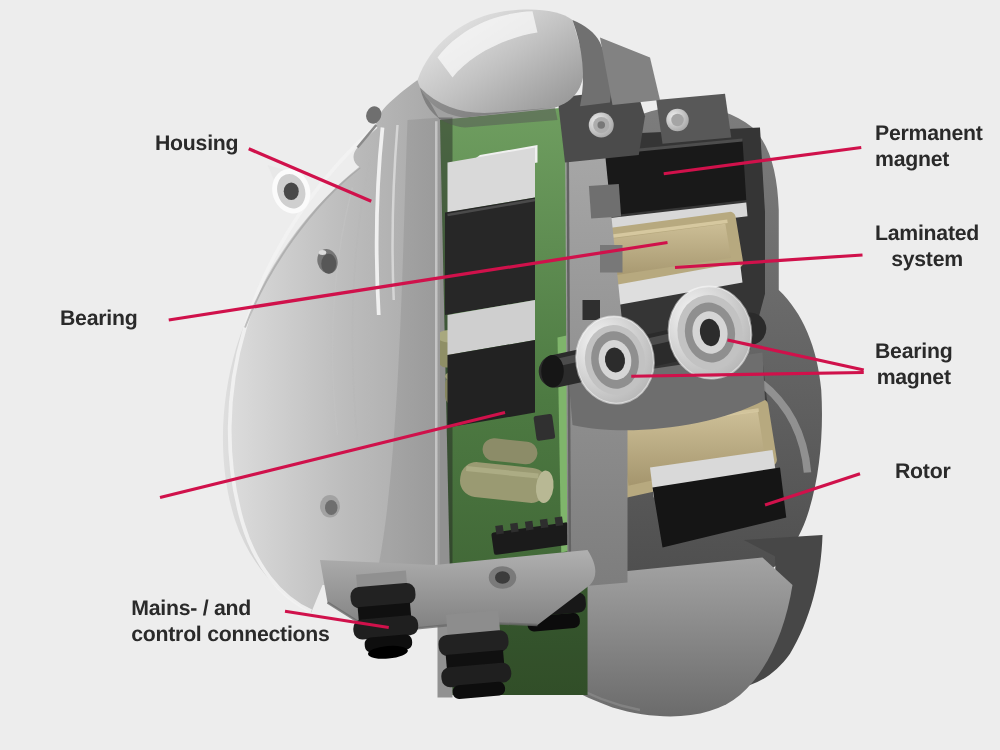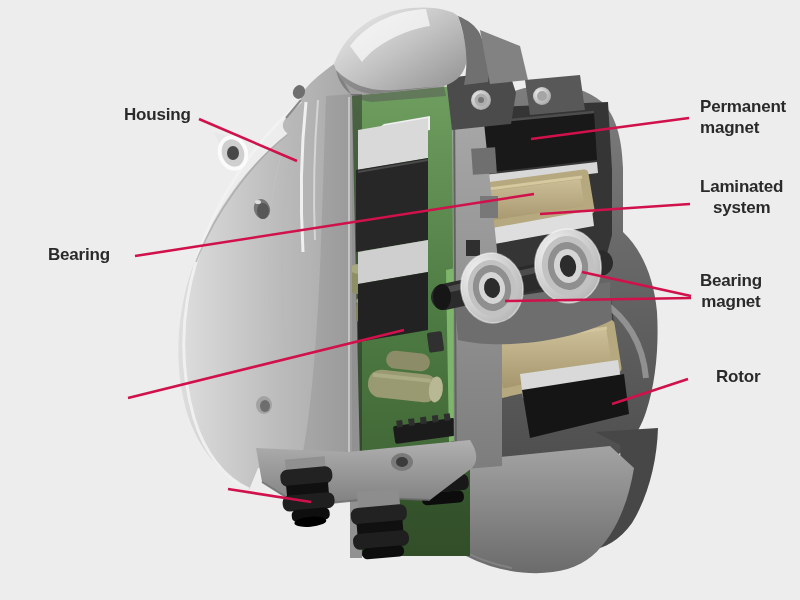--- a/index.html
+++ b/index.html
@@ -264,20 +264,24 @@
   <span class="ln">Housing</span>
 </div>
 
 <div class="label" style="left:48px;top:244px;">
   <span class="ln">Bearing</span>
 </div>
 
 <div class="label" style="left:18px;top:364px;">
 </div>
 
+<div class="label" style="left:105px;top:476px;">
+  <span class="ln">Mains- / and</span>
+  <span class="ln">control connections</span>
+</div>
 
 <div class="label" style="left:700px;top:96px;">
   <span class="ln">Permanent</span>
   <span class="ln">magnet</span>
 </div>
 
 <div class="label" style="left:700px;top:176px;text-align:center;">
   <span class="ln">Laminated</span>
   <span class="ln">system</span>
 </div>

